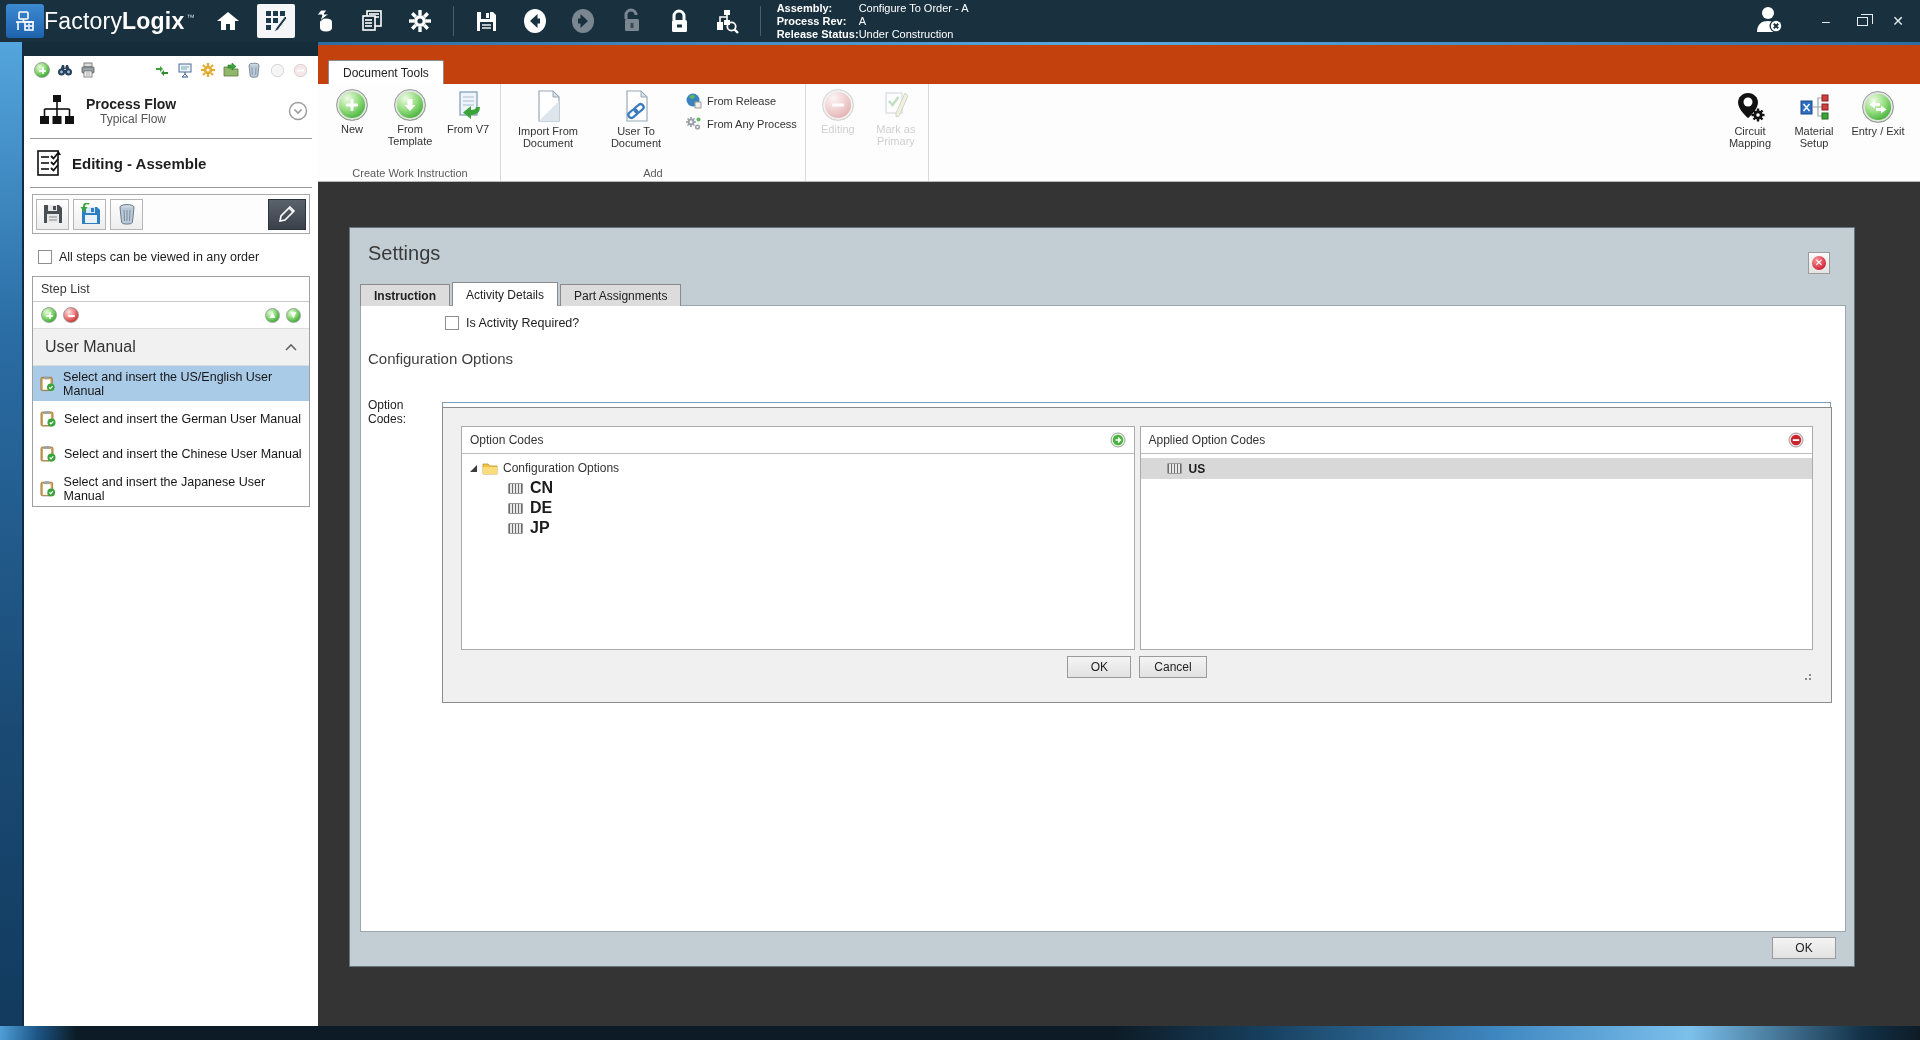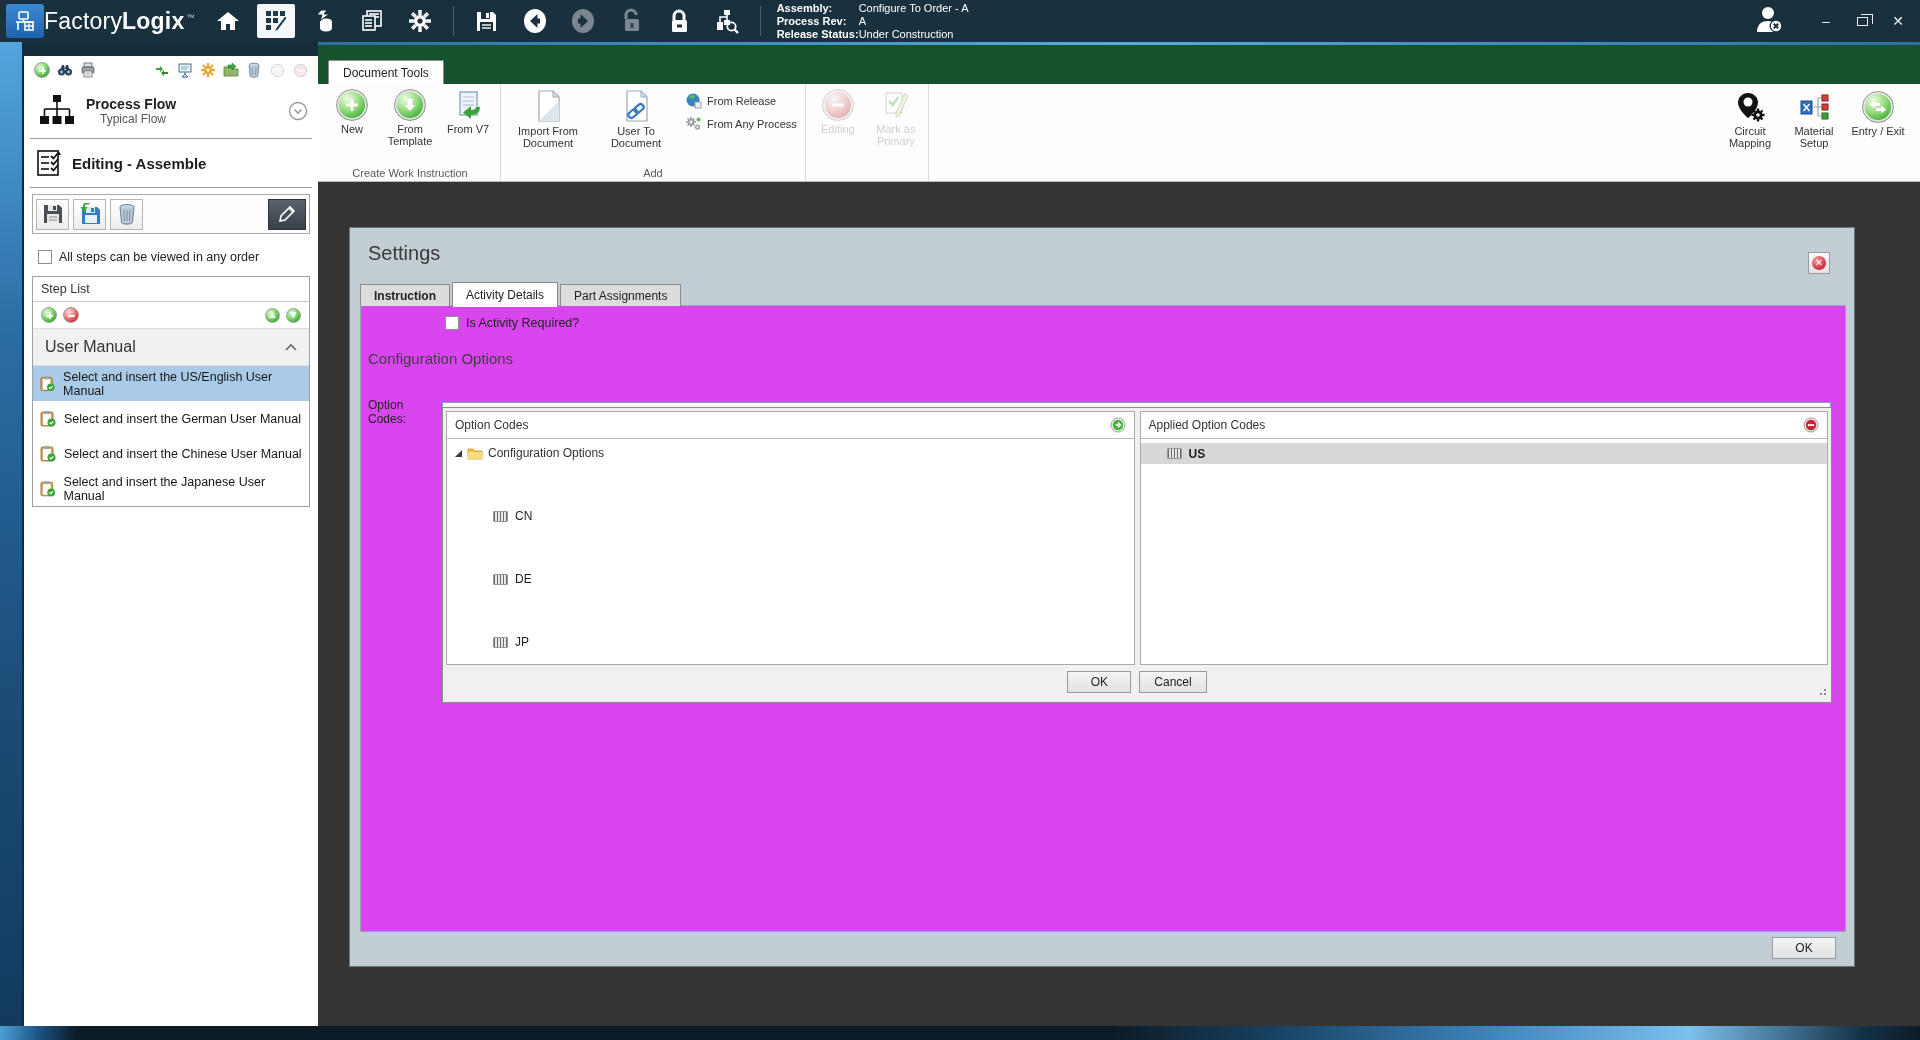--- a/index.html
+++ b/index.html
@@ -66,21 +66,21 @@
   .circ-arrow { width:15px; height:15px; border-radius:50%; border:1px solid #9aa39a;
      background:radial-gradient(circle at 35% 30%,#eafbe0,#8fdc7a 40%,#46b33c 72%,#2f9631); display:flex; align-items:center; justify-content:center; color:#fff; font-size:10px; line-height:1; }
   .group-hdr { background:#f1f1f1; border-top:1px solid #dcdcdc; border-bottom:1px solid #dcdcdc; height:38px;
      display:flex; align-items:center; padding:0 12px; font-size:16px; color:#333; }
   .group-hdr .spacer { flex:1; }
   .step { height:35px; display:flex; align-items:center; gap:8px; padding:0 6px; font-size:12.5px; color:#161616; }
   .step.selected { background:#a9cbe8; }
   .sb-fill { flex:1; }
 
   
-  .tabstrip { height:42px; background:#14532d; position:relative; display:flex; align-items:flex-end; flex:0 0 auto;
+  .tabstrip { height:42px; background:#c2410c; position:relative; display:flex; align-items:flex-end; flex:0 0 auto;
      border-top:3px solid; border-image:linear-gradient(90deg,#2d6da3,#58abe0,#2d6da3) 1; }
   .ribbon-tab { margin-left:10px; height:24px; background:#fff; color:#222; font-size:12px; display:flex; align-items:center;
      padding:0 14px; border:1px solid #8c8c8c; border-bottom:none; border-radius:2px 2px 0 0; }
   .ribbon { height:98px; background:#fdfdfd; border-bottom:1px solid #b9b9b9; display:flex; flex:0 0 auto; padding-left:2px; }
   .rgroup { display:flex; flex-direction:column; border-right:1px solid #d9d9d9; padding:2px 4px 0 4px; }
   .rgroup-body { flex:1; display:flex; align-items:flex-start; gap:2px; }
   .rgroup-label { text-align:center; font-size:11px; color:#5a5a5a; padding:1px 2px 2px 2px; }
   .rbtn { width:56px; display:flex; flex-direction:column; align-items:center; gap:2px; padding-top:3px; font-size:11px; color:#333;
      text-align:center; line-height:12px; }
   .rbtn.wide { width:86px; }
@@ -99,39 +99,39 @@
   .dlg-title { position:absolute; left:18px; top:14px; font-size:20px; font-weight:300; color:#3a3a3a; }
   .dlg-close { position:absolute; right:24px; top:24px; width:22px; height:22px; border:1px solid #9b9b9b; background:linear-gradient(#fafafa,#e4e4e4);
      display:flex; align-items:center; justify-content:center; }
   .dlg-close-glyph { width:14px; height:14px; border-radius:50%; background:radial-gradient(circle at 35% 30%,#f championship;); background:radial-gradient(circle at 35% 30%,#f89a9a,#d42b3f 70%,#a51222); color:#fff; font-size:10px; line-height:14px; text-align:center; font-weight:700; }
   .tabs { position:absolute; left:10px; top:54px; display:flex; align-items:flex-end; z-index:2; }
   .dtab { height:22px; background:#dcdcdc; border:1px solid #8a8a8a; border-bottom:none; margin-right:2px; padding:0 13px;
      font-size:12px; color:#222; display:flex; align-items:center; border-radius:1px 1px 0 0; }
   .dtab.first { font-weight:700; }
   .dtab.active { background:#fff; height:24px; font-weight:400; position:relative; }
   .dtab.active:after { content:""; position:absolute; left:0; right:0; bottom:-1px; height:2px; background:#fff; }
-  .dlg-panel { position:absolute; left:10px; top:77px; width:1486px; height:627px; background:#d946ef; border:1px solid #9aa7ad; }
+  .dlg-panel { position:absolute; left:10px; top:77px; width:1486px; height:627px; background:#ffffff; border:1px solid #9aa7ad; }
   .req-row { position:absolute; left:84px; top:10px; display:flex; align-items:center; gap:7px; font-size:12.5px; color:#222; }
   .cfg-heading { position:absolute; left:7px; top:44px; font-size:15px; color:#3f3f3f; }
   .oc-row { position:absolute; left:7px; top:92px; right:14px; display:flex; align-items:center; }
   .oc-label { font-size:12px; color:#222; width:74px; flex:0 0 auto; }
   .combo { flex:1; height:21px; border:1px solid #7f9db9; background:#fff; display:flex; align-items:center; position:relative; }
   .combo-text { padding-left:5px; font-size:12px; color:#111; flex:1; }
   .combo-btn { width:17px; height:100%; display:flex; align-items:center; justify-content:center; }
   .tri-down { width:0; height:0; border-left:4px solid transparent; border-right:4px solid transparent; border-top:5px solid #4a76a8; }
   .picker { position:absolute; left:81px; top:101px; width:1390px; height:296px; border:1px solid #8b8b8b; background:#f0f0f0;
-     display:flex; flex-direction:column; padding:3px; }
+     display:flex; flex-direction:column; padding:18px; }
   .picker-lists { flex:1; display:flex; gap:5px; min-height:0; }
   .plist { flex:1; background:#fff; border:1px solid #ababab; display:flex; flex-direction:column; }
   .plist-hdr { height:27px; border-bottom:1px solid #bdbdbd; display:flex; align-items:center; padding:0 8px; font-size:12px; color:#333; }
   .plist-hdr .spacer { flex:1; }
   .plist-body { flex:1; overflow:hidden; padding-top:4px; }
   .tree-root { display:flex; align-items:center; gap:5px; height:20px; padding-left:8px; font-size:12px; color:#333; }
   .expander { width:0; height:0; border-left:7px solid transparent; border-bottom:7px solid #3c3c3c; }
-  .tree-item { display:flex; align-items:center; gap:7px; height:20px; padding-left:46px; font-size:12px; font-weight:400; color:#1c1c1c;margin-top:43px; }
+  .tree-item { display:flex; align-items:center; gap:7px; height:20px; padding-left:46px; font-size:16px; font-weight:700; color:#1c1c1c; }
   .applied-item { display:flex; align-items:center; gap:7px; height:21px; padding-left:26px; font-size:12px; font-weight:700; color:#1c1c1c;
      background:#d8d8d8; margin-top:0px; }
   .barcode { width:15px; height:11px; border:1px solid #9a9a9a; background:
      repeating-linear-gradient(90deg,#6b6b6b 0 1px,#e9e9e9 1px 3px); border-radius:1px; flex:0 0 auto; }
   .picker-footer { height:34px; display:flex; align-items:center; justify-content:center; gap:8px; position:relative; }
   .btn { height:22px; min-width:64px; padding:0 14px; background:linear-gradient(#f4f4f4,#e2e2e2); border:1px solid #9a9a9a;
      font-size:12px; color:#222; display:flex; align-items:center; justify-content:center; }
   .grip { position:absolute; right:2px; bottom:2px; width:8px; height:8px;
      background:radial-gradient(circle at 7px 1px,#8a8a8a 1px,transparent 1.4px),
                 radial-gradient(circle at 7px 5px,#8a8a8a 1px,transparent 1.4px),

